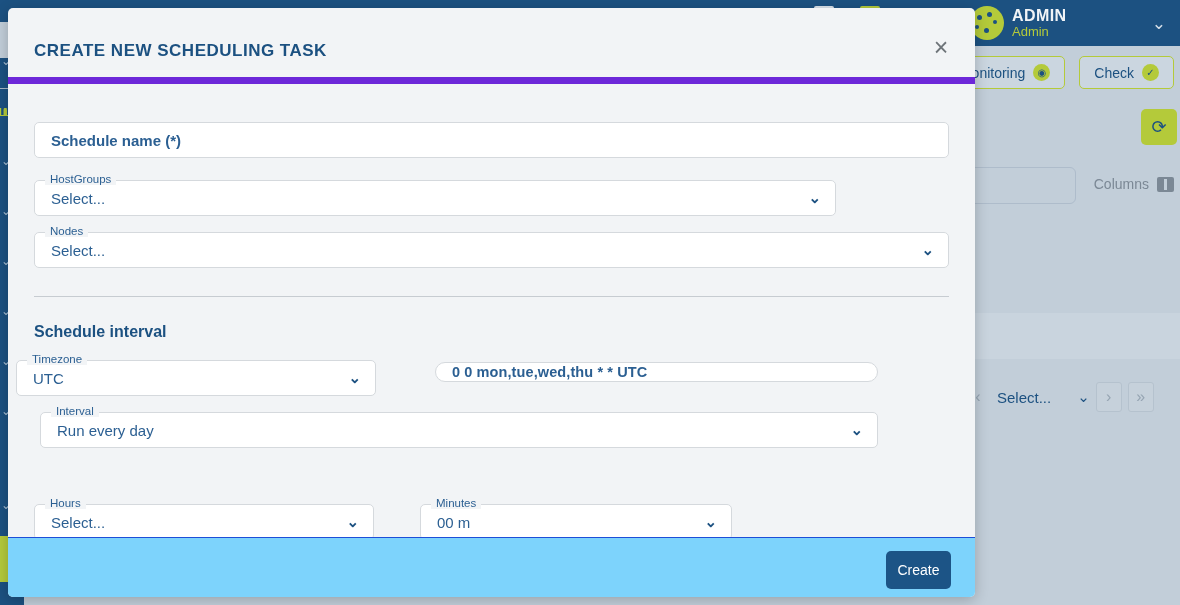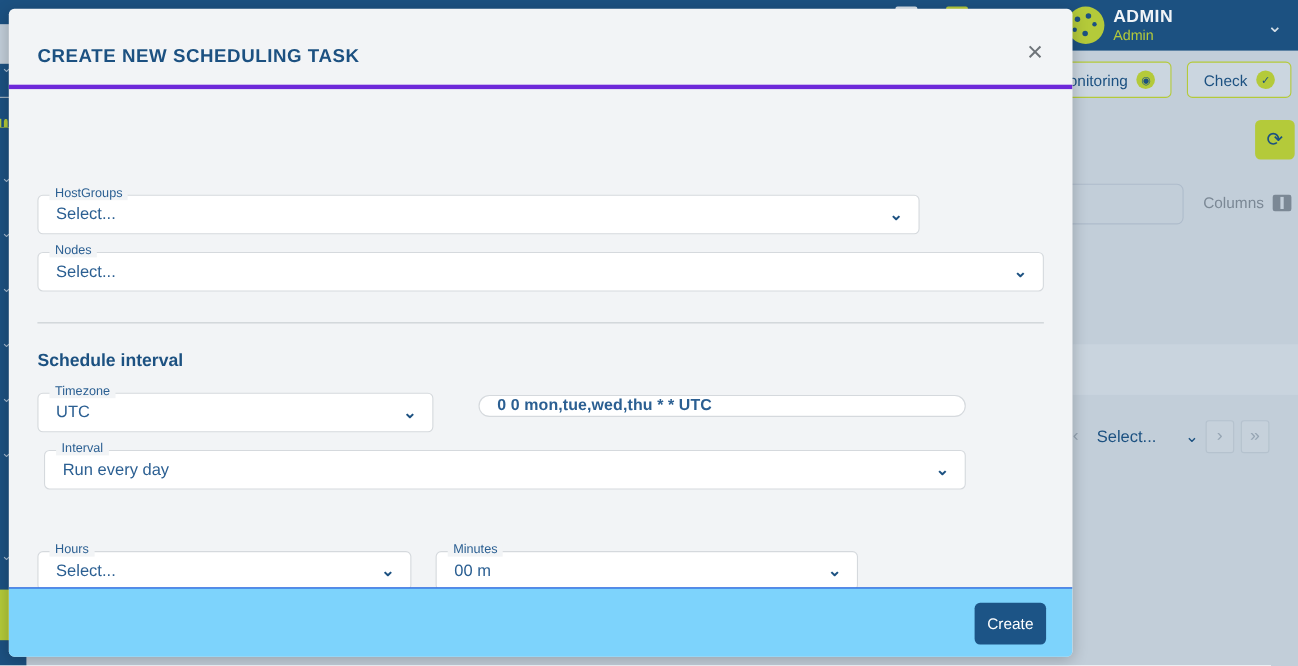--- a/index.html
+++ b/index.html
@@ -54,46 +54,46 @@
   #sb-green1{position:absolute;left:0;top:108px;width:24px;height:8px;background:#b4ca3a;}
   #sb-green2{position:absolute;left:0;top:536px;width:24px;height:46px;background:#b4ca3a;}
   #bg-left-top{position:absolute;left:0;top:22px;width:24px;height:36px;background:#c2ced9;}
   #bg-left-label{position:absolute;left:0;top:100px;width:24px;height:28px;color:#1c5181;font-size:17px;font-weight:bold;}
   #bg-leftcheck{position:absolute;left:2px;top:64px;color:#1c5181;font-size:13px;}
   #bg-leftline{position:absolute;left:0;top:88px;width:24px;height:1px;background:#aab8c5;}
 
   
   #modal{position:absolute;left:8px;top:8px;width:967px;height:589px;background:#f2f4f6;
      border-radius:5px;box-shadow:0 3px 14px rgba(0,0,0,.22);overflow:hidden;}
-  #modal-head{height:69px;position:relative;border-bottom:4px solid #6d28d9;}
+  #modal-head{height:69px;position:relative;border-bottom:7px solid #6d28d9;}
   #modal-title{position:absolute;left:26px;top:33px;color:#1c5181;font-size:17px;font-weight:bold;letter-spacing:.5px;}
   #modal-close{position:absolute;right:19px;top:24px;width:30px;height:30px;display:flex;align-items:center;justify-content:center;color:#6e7479;font-size:25px;line-height:1;}
   #modal-body{position:relative;height:453px;}
   #modal-foot{height:66px;border-top:1px solid #1d4ed8;position:relative;background:#7dd3fc;}
   #create-btn{position:absolute;right:24px;top:13px;width:65px;height:38px;background:#1c5486;color:#ffffff;
       border:none;border-radius:5px;font-size:14px;font-family:"Liberation Sans",sans-serif;}
 
   
   .fld{position:absolute;box-sizing:border-box;background:#ffffff;border:1px solid #d5d9dd;border-radius:5px;}
   .fld .ph{position:absolute;left:16px;top:50%;transform:translateY(-50%);font-size:15px;color:#2b5f92;}
   .fld .ph.bold{font-weight:bold;}
   .flabel{position:absolute;background:#f2f4f6;padding:0 5px;font-size:11.5px;color:#2b5f92;top:-8px;left:10px;}
   .chev{position:absolute;right:14px;top:50%;transform:translateY(-50%);color:#1c5181;font-size:15px;font-weight:bold;}
   #name-field{left:26px;top:38px;width:915px;height:36px;}
   #hostgroups-field{left:26px;top:96px;width:802px;height:36px;}
   #nodes-field{left:26px;top:148px;width:915px;height:36px;text-align:center;}
   #divider{position:absolute;left:26px;top:212px;width:915px;height:1px;background:#c7ccd1;}
   #sec-title{position:absolute;left:26px;top:239px;color:#1c5181;font-size:16px;font-weight:bold;}
-  #tz-field{left:26px;top:276px;width:360px;height:36px;}
+  #tz-field{left:8px;top:276px;width:360px;height:36px;}
   #cron-field{left:427px;top:278px;width:443px;height:20px;border-radius:10px;}
   #cron-field .ph{font-weight:bold;font-size:14.5px;letter-spacing:.1px;}
   #interval-field{left:32px;top:328px;width:838px;height:36px;}
   #at-label{position:absolute;left:36px;top:429px;color:#43484d;font-size:14px;}
   #hours-field{left:26px;top:420px;width:340px;height:36px;}
-  #minutes-field{left:388px;top:420px;width:384px;height:36px;}
+  #minutes-field{left:412px;top:420px;width:312px;height:36px;}
 </style>
 </head>
 <body>
 
 <div id="bg-app">
 
   <div id="bg-topbar">
     <div id="bg-topbar-inner">
       <span class="topicon sq"></span>
       <span class="topicon gr"></span>
@@ -172,20 +172,23 @@
 
 <div id="modal">
 
   <div id="modal-head">
     <div id="modal-title">CREATE NEW SCHEDULING TASK</div>
     <div id="modal-close">×</div>
   </div>
 
   <div id="modal-body">
 
+    <div class="fld" id="name-field">
+      <span class="ph bold">Schedule name (*)</span>
+    </div>
 
     <div class="fld" id="hostgroups-field">
       <span class="flabel">HostGroups</span>
       <span class="ph">Select...</span>
       <span class="chev">⌄</span>
     </div>
 
     <div class="fld" id="nodes-field">
       <span class="flabel">Nodes</span>
       <span class="ph">Select...</span>

